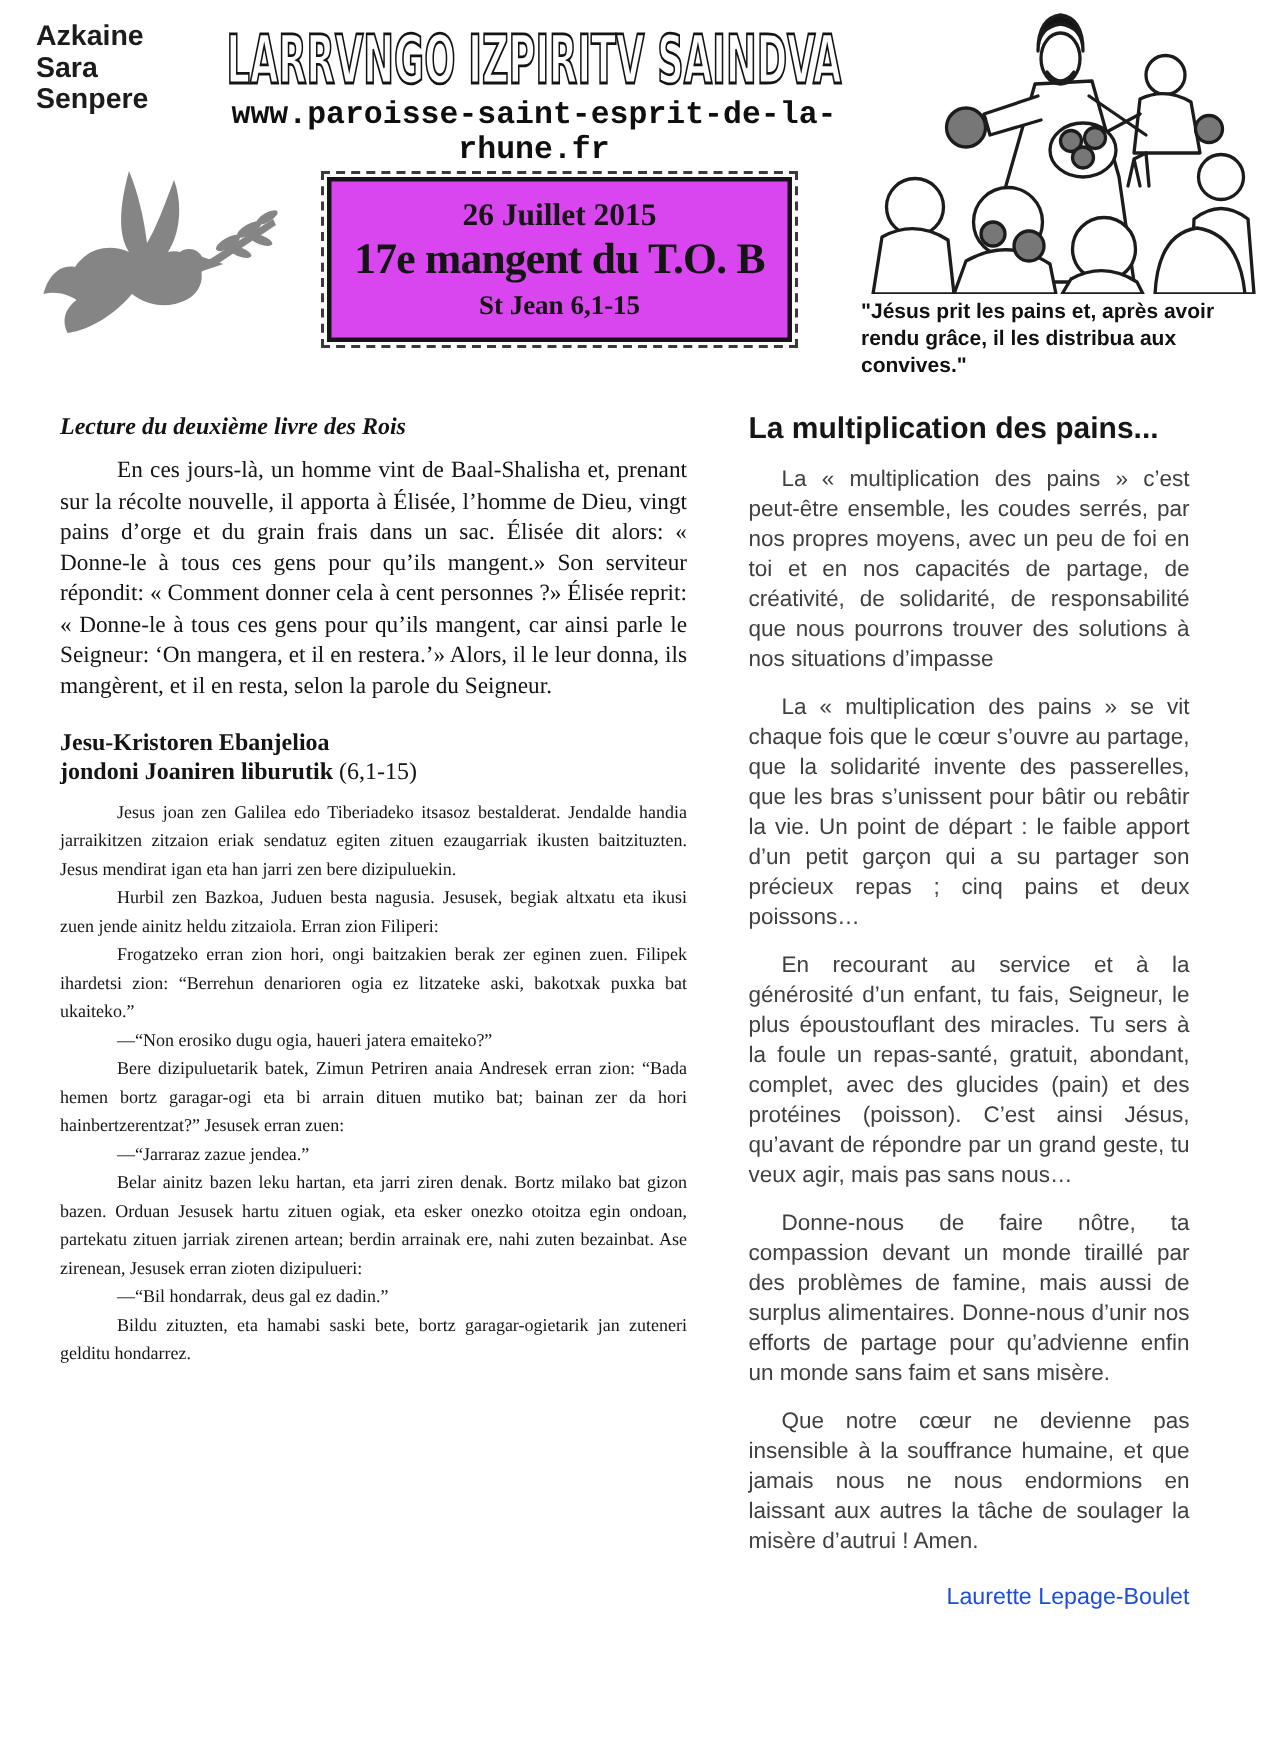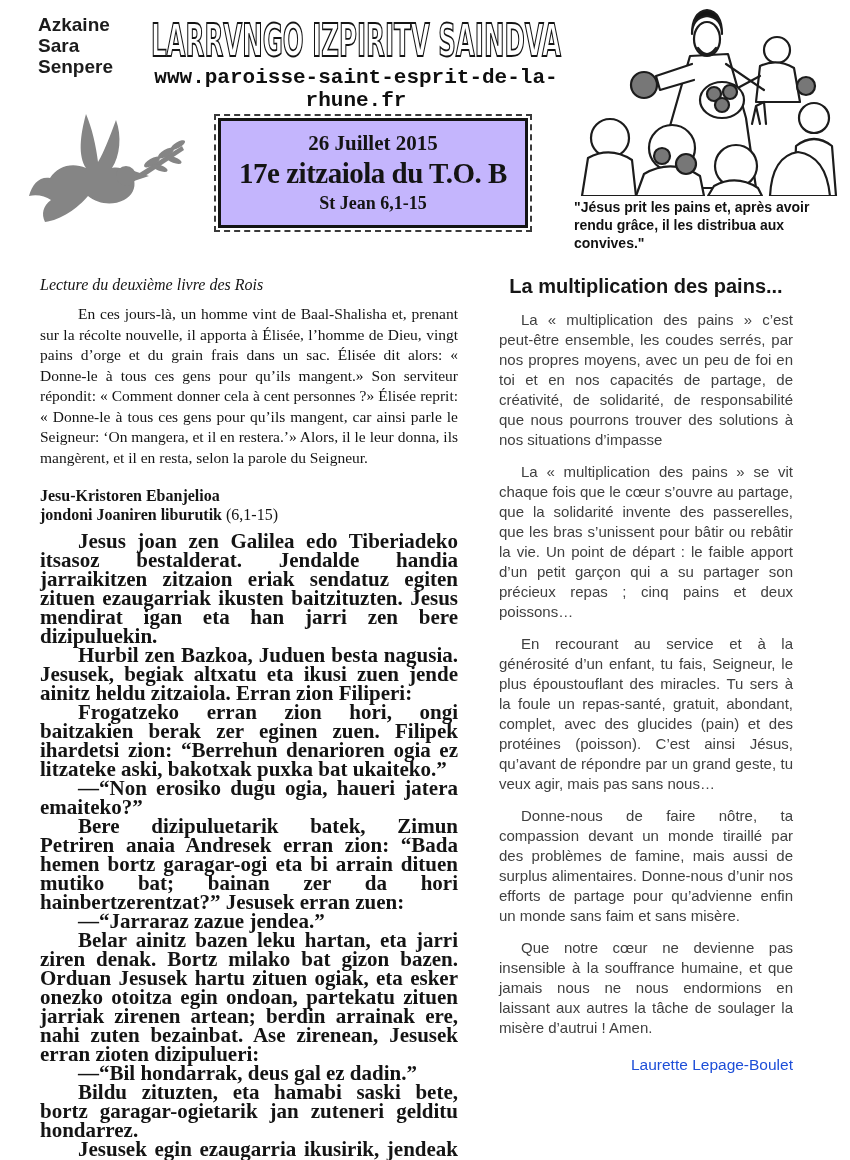--- a/index.html
+++ b/index.html
@@ -3,71 +3,71 @@
 <meta charset="utf-8">
 <style>
   html,body { margin:0; padding:0; background:#e8e8e8; }
   .page {
     position:relative; width:850px; height:1160px; margin:0 auto;
     background:#ffffff; color:#141414; overflow:hidden;
     font-family:"Liberation Serif", serif;
   }
   
   .towns {
-    position:absolute; left:38px; top:14px;
+    position:absolute; left:24px; top:14px;
     font-family:"Liberation Sans", sans-serif; font-weight:bold;
     font-size:19px; line-height:21px; color:#1c1c1c;
   }
   .masthead { position:absolute; left:146px; top:12px; width:420px; height:56px; }
   .website {
     position:absolute; left:146px; top:66px; width:420px;
     text-align:center; font-weight:bold; font-size:21px;
     font-family:Liberation Mono, monospace; color:#0f0f0f;
   }
   .dove-wrap { position:absolute; left:26px; top:110px; width:165px; height:128px; }
   .date-box {
     position:absolute; left:214px; top:114px; width:318px; height:118px;
     border:2px dashed #3a3a3a; padding:2px; box-sizing:border-box;
   }
   .date-box-inner {
     border:3px solid #141414; width:100%; height:100%; box-sizing:border-box;
     display:flex; flex-direction:column; justify-content:center; align-items:center;
-    gap:2px; background:#c4b5fd;
+    gap:2px; background:#d946ef;
   }
   .date-line   { font-weight:bold; font-size:21px; line-height:24px; }
   .sunday-line { font-weight:bold; font-size:29px; line-height:32px; letter-spacing:-0.5px; }
   .ref-line    { font-weight:bold; font-size:18px; line-height:24px; }
   .jesus-wrap { position:absolute; left:574px; top:6px; width:272px; height:190px; }
   .jesus-caption {
     position:absolute; left:574px; top:198px; width:250px;
     font-family:"Liberation Sans", sans-serif; font-weight:bold;
     font-size:14px; line-height:18px; color:#111;
   }
   
   .col-left { position:absolute; left:40px; top:276px; width:418px; }
   .reading-title {
-    font-weight:normal; font-style:italic; font-size:16px; margin:0 0 10px 0;
+    font-weight:bold; font-style:italic; font-size:16px; margin:0 0 10px 0;
   }
   .reading-text {
     font-size:15.5px; line-height:20.5px;
     text-align:justify; text-indent:38px; margin:0 0 18px 0;
   }
   .gospel-title { font-weight:bold; font-size:16px; line-height:19px; margin:0 0 8px 0; }
   .gospel-title .ref { font-weight:normal; }
   .gospel-text p {
-    font-weight:bold; font-size:21px; line-height:19px;
+    font-weight:normal; font-size:12px; line-height:19px;
     text-align:justify; text-indent:38px; margin:0;
   }
   
   .col-right {
     position:absolute; left:499px; top:274px; width:294px;
     font-family:"Liberation Sans", sans-serif;
   }
   .med-heading {
-    font-weight:bold; font-size:20px; line-height:24px; margin:0 0 12px 0; color:#161616;text-align:center;
+    font-weight:bold; font-size:20px; line-height:24px; margin:0 0 12px 0; color:#161616;
   }
   .med-par {
     font-size:15px; line-height:20px; text-align:justify;
     text-indent:22px; margin:0 0 12px 0; color:#404040;
   }
   .signature { font-size:15.5px; text-align:right; margin-top:18px; color:#1d4ed8; }
 </style>
 </head>
 <body>
 
@@ -99,21 +99,21 @@
         <ellipse cx="152" cy="35" rx="8" ry="3" transform="rotate(-30 152 35)"></ellipse>
         <ellipse cx="134" cy="58" rx="8" ry="3" transform="rotate(20 134 58)"></ellipse>
         <ellipse cx="148" cy="50" rx="8" ry="3" transform="rotate(20 148 50)"></ellipse>
       </g>
     </svg>
   </div>
 
   <div class="date-box">
     <div class="date-box-inner">
       <div class="date-line">26 Juillet 2015</div>
-      <div class="sunday-line">17e zitzaiola du T.O. B</div>
+      <div class="sunday-line">17e mangent du T.O. B</div>
       <div class="ref-line">St Jean 6,1-15</div>
     </div>
   </div>
 
   <div class="jesus-wrap">
     <svg width="272" height="190" viewBox="0 0 272 190">
       <g fill="#ffffff" stroke="#1c1c1c" stroke-width="2.2" stroke-linejoin="round" stroke-linecap="round">
 
         <circle cx="240" cy="112" r="15"></circle>
         <path d="M220,190 L222,140 Q240,126 258,140 L262,190 Z"></path>
@@ -168,21 +168,20 @@
     <div class="gospel-text">
       <p>Jesus joan zen Galilea edo Tiberiadeko itsasoz bestalderat. Jendalde handia jarraikitzen zitzaion eriak sendatuz egiten zituen ezaugarriak ikusten baitzituzten. Jesus mendirat igan eta han jarri zen bere dizipuluekin.</p>
       <p>Hurbil zen Bazkoa, Juduen besta nagusia. Jesusek, begiak altxatu eta ikusi zuen jende ainitz heldu zitzaiola. Erran zion Filiperi:</p>
       <p>Frogatzeko erran zion hori, ongi baitzakien berak zer eginen zuen. Filipek ihardetsi zion: “Berrehun denarioren ogia ez litzateke aski, bakotxak puxka bat ukaiteko.”</p>
       <p>—“Non erosiko dugu ogia, haueri jatera emaiteko?”</p>
       <p>Bere dizipuluetarik batek, Zimun Petriren anaia Andresek erran zion: “Bada hemen bortz garagar-ogi eta bi arrain dituen mutiko bat; bainan zer da hori hainbertzerentzat?” Jesusek erran zuen:</p>
       <p>—“Jarraraz zazue jendea.”</p>
       <p>Belar ainitz bazen leku hartan, eta jarri ziren denak. Bortz milako bat gizon bazen. Orduan Jesusek hartu zituen ogiak, eta esker onezko otoitza egin ondoan, partekatu zituen jarriak zirenen artean; berdin arrainak ere, nahi zuten bezainbat. Ase zirenean, Jesusek erran zioten dizipulueri:</p>
       <p>—“Bil hondarrak, deus gal ez dadin.”</p>
       <p>Bildu zituzten, eta hamabi saski bete, bortz garagar-ogietarik jan zuteneri gelditu hondarrez.</p>
-      <p>Jesusek egin ezaugarria ikusirik, jendeak hunela zion: “Hau da zinez mundurat etortzekoa den Profeta.”</p>
     </div>
   </div>
 
   <div class="col-right">
     <p class="med-heading">La multiplication des pains...</p>
     <p class="med-par">La « multiplication des pains » c’est peut-être ensemble, les coudes serrés, par nos propres moyens, avec un peu de foi en toi et en nos capacités de partage, de créativité, de solidarité, de responsabilité que nous pourrons trouver des solutions à nos situations d’impasse</p>
     <p class="med-par">La « multiplication des pains » se vit chaque fois que le cœur s’ouvre au partage, que la solidarité invente des passerelles, que les bras s’unissent pour bâtir ou rebâtir la vie. Un point de départ : le faible apport d’un petit garçon qui a su partager son précieux repas ; cinq pains et deux poissons…</p>
     <p class="med-par">En recourant au service et à la générosité d’un enfant, tu fais, Seigneur, le plus époustouflant des miracles. Tu sers à la foule un repas-santé, gratuit, abondant, complet, avec des glucides (pain) et des protéines (poisson). C’est ainsi Jésus, qu’avant de répondre par un grand geste, tu veux agir, mais pas sans nous…</p>
     <p class="med-par">Donne-nous de faire nôtre, ta compassion devant un monde tiraillé par des problèmes de famine, mais aussi de surplus alimentaires. Donne-nous d’unir nos efforts de partage pour qu’advienne enfin un monde sans faim et sans misère.</p>
     <p class="med-par">Que notre cœur ne devienne pas insensible à la souffrance humaine, et que jamais nous ne nous endormions en laissant aux autres la tâche de soulager la misère d’autrui ! Amen.</p>

